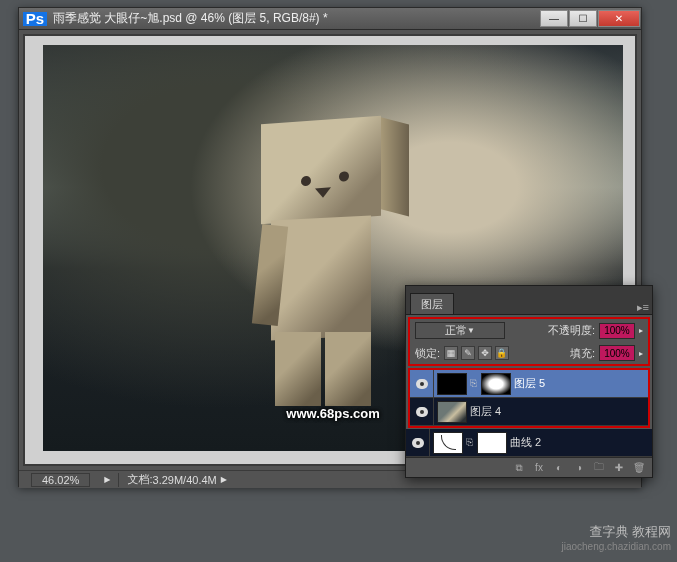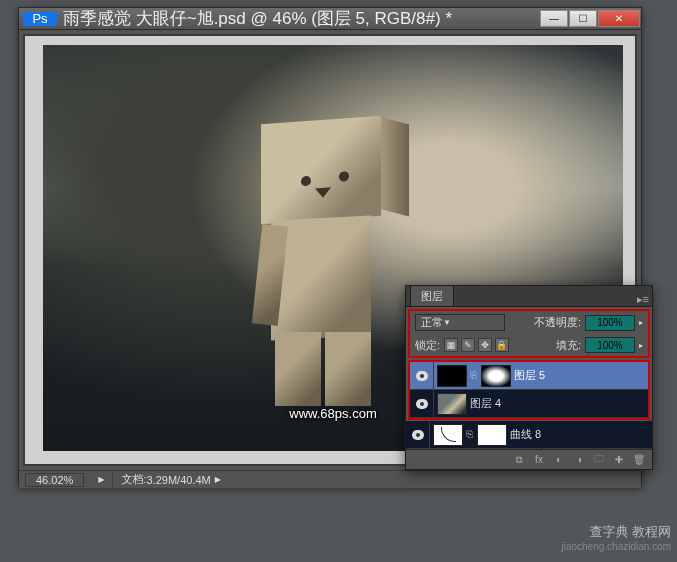--- a/index.html
+++ b/index.html
@@ -25,34 +25,34 @@
     }
     .titlebar {
       height: 22px;
       background: linear-gradient(#6b6b6b, #535353);
       display: flex;
       align-items: center;
       padding-left: 4px;
       border-bottom: 1px solid #2a2a2a;
     }
     .titlebar .ps-icon {
-      width: 34px;
+      width: 24px;
       height: 14px;
       background: #1473e6;
       color: #fff;
-      font-size: 13px;
-      font-weight: normal;
+      font-size: 15px;
+      font-weight: bold;
       display: flex;
       align-items: center;
       justify-content: center;
       margin-right: 6px;
     }
     .titlebar .title {
       color: #eee;
-      font-size: 17px;
+      font-size: 12px;
       flex: 1;
     }
     .win-btns {
       display: flex;
       height: 17px;
     }
     .win-btn {
       width: 28px;
       height: 17px;
       display: flex;
@@ -143,32 +143,32 @@
       background:linear-gradient(135deg,#a99b7c 40%,#6a5f4a 85%);
       transform:rotate(6deg);
     }
     .watermark {
       position: absolute;
       left: 50%;
       bottom: 30px;
       transform: translateX(-50%);
       color: #fff;
       font-size: 13px;
-      font-weight: normal;
+      font-weight: bold;
       text-shadow: 0 0 4px #000, 0 0 4px #000;
     }
     .statusbar {
       height: 18px;
       background: #535353;
       display: flex;
       align-items: center;
       color: #ddd;
       font-size: 11px;
       border-top: 1px solid #3a3a3a;
-      padding: 0 6px;
+      padding: 0 12px;
     }
     .statusbar .zoom-box {
       background: #535353;
       border: 1px solid #3a3a3a;
       padding: 0 10px;
       margin-right: 10px;
     }
     .statusbar .divider {
       width: 1px; height: 14px; background:#3a3a3a; margin: 0 8px;
     }
@@ -178,21 +178,21 @@
     .layers-panel {
       position: absolute;
       left: 405px;
       top: 285px;
       width: 248px;
       background: #535353;
       border: 1px solid #1e1e1e;
       box-shadow: 0 3px 12px rgba(0,0,0,0.6);
     }
     .panel-tabs {
-      height: 21px;
+      height: 29px;
       background: #3a3a3a;
       border-bottom: 1px solid #1e1e1e;
       display: flex;
       align-items: flex-end;
     }
     .panel-tab {
       background: #535353;
       padding: 3px 10px 2px;
       font-size: 11px;
       color: #ddd;
@@ -220,28 +220,28 @@
       color: #ddd;
       font-size: 11px;
     }
     .blend-row .dd {
       width: 90px;
       height: 17px;
       border: 1px solid #2a2a2a;
       display:flex;
       align-items:center;
       padding:0 5px;
-      justify-content:flex-start;
+      justify-content:center;
     }
     .blend-row .tri, .lock-row .tri { font-size:8px; }
     .opacity-field, .fill-field {
-      width: 50px;
+      width: 36px;
       height: 16px;
       border:1px solid #2a2a2a;
-      background:#0f766e;
+      background:#be185d;
       color:#000;
       display:inline-flex;
       align-items:center;
       justify-content:center;
       font-size:10px;
     }
     .lock-icons {
       display: flex;
       gap: 3px;
     }
@@ -410,21 +410,21 @@
       <span>图层 4</span>
     </div>
   </div>
   <div class="layer-row">
     <div class="vis-col">
         <div class="eye-ic"></div>
       </div>
     <div class="thumb adj"></div>
     <div class="link-ic">⎘</div>
     <div class="thumb white"></div>
-    <span>曲线 8</span>
+    <span>曲线 2</span>
   </div>
   <div class="panel-footer">
     <div class="foot-ic">⧉</div>
     <div class="foot-ic">fx</div>
     <div class="foot-ic">◐</div>
     <div class="foot-ic">◑</div>
     <div class="foot-ic">🗀</div>
     <div class="foot-ic">✚</div>
     <div class="foot-ic">🗑</div>
   </div>

